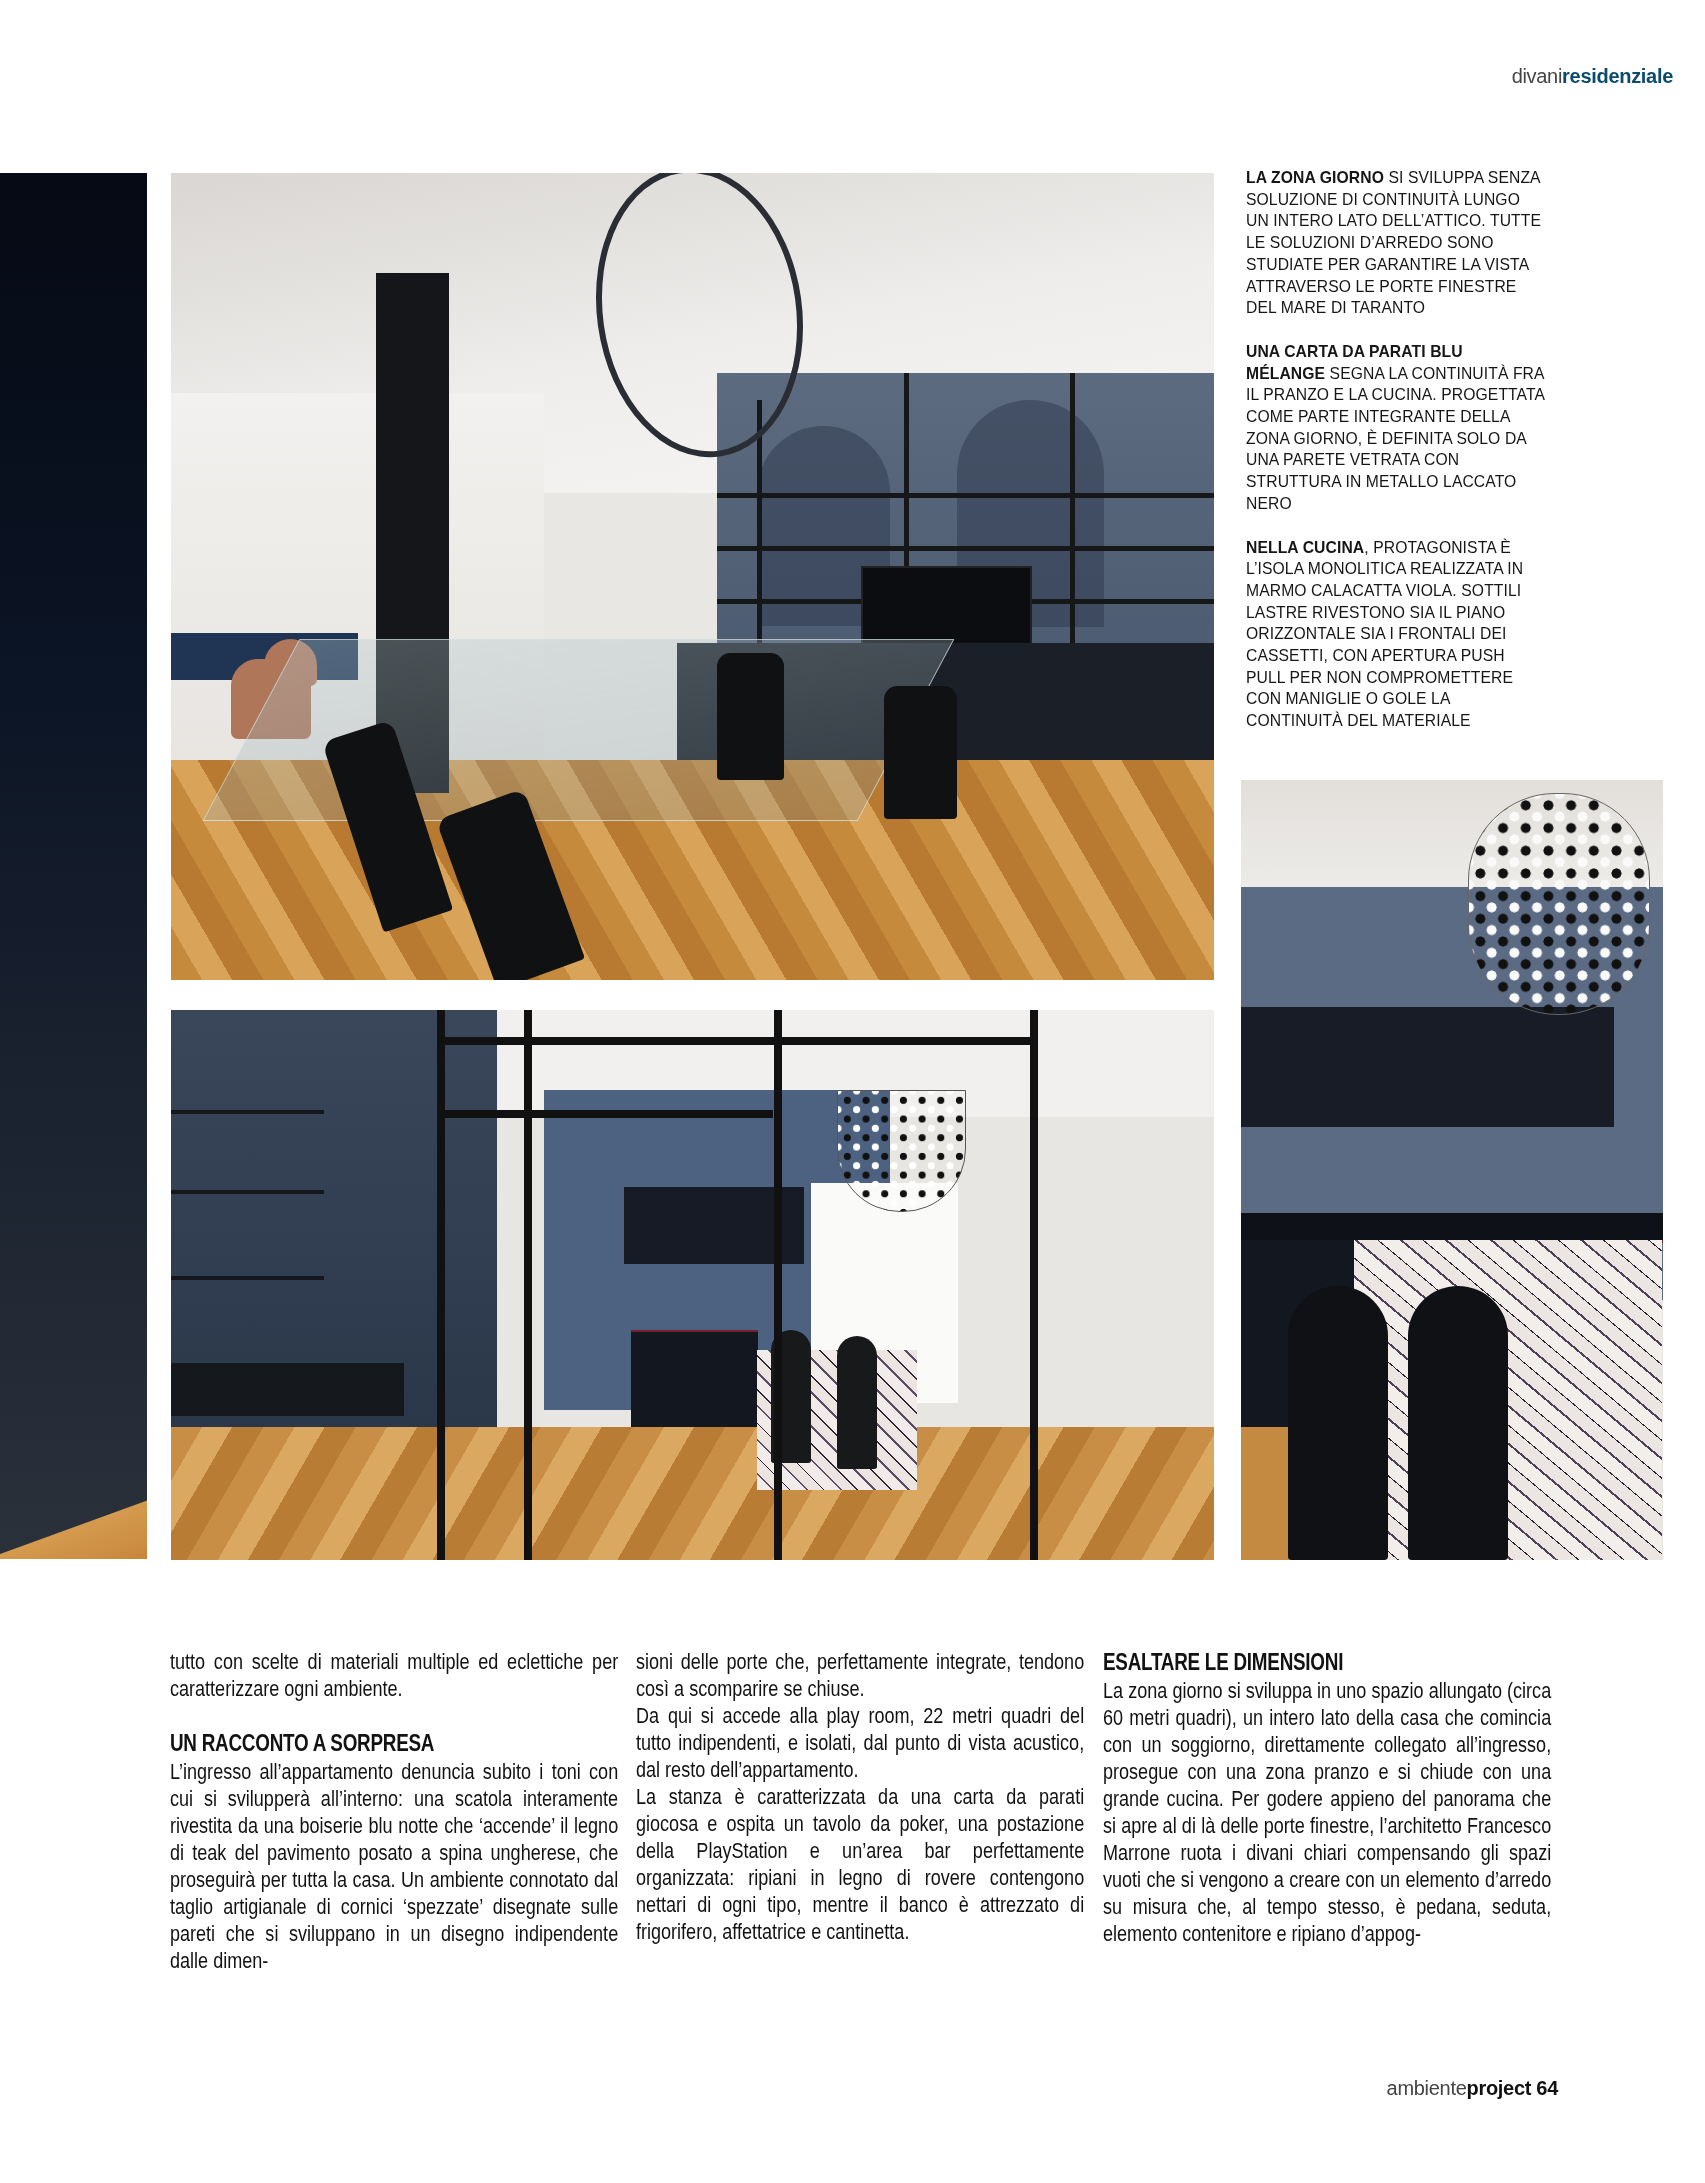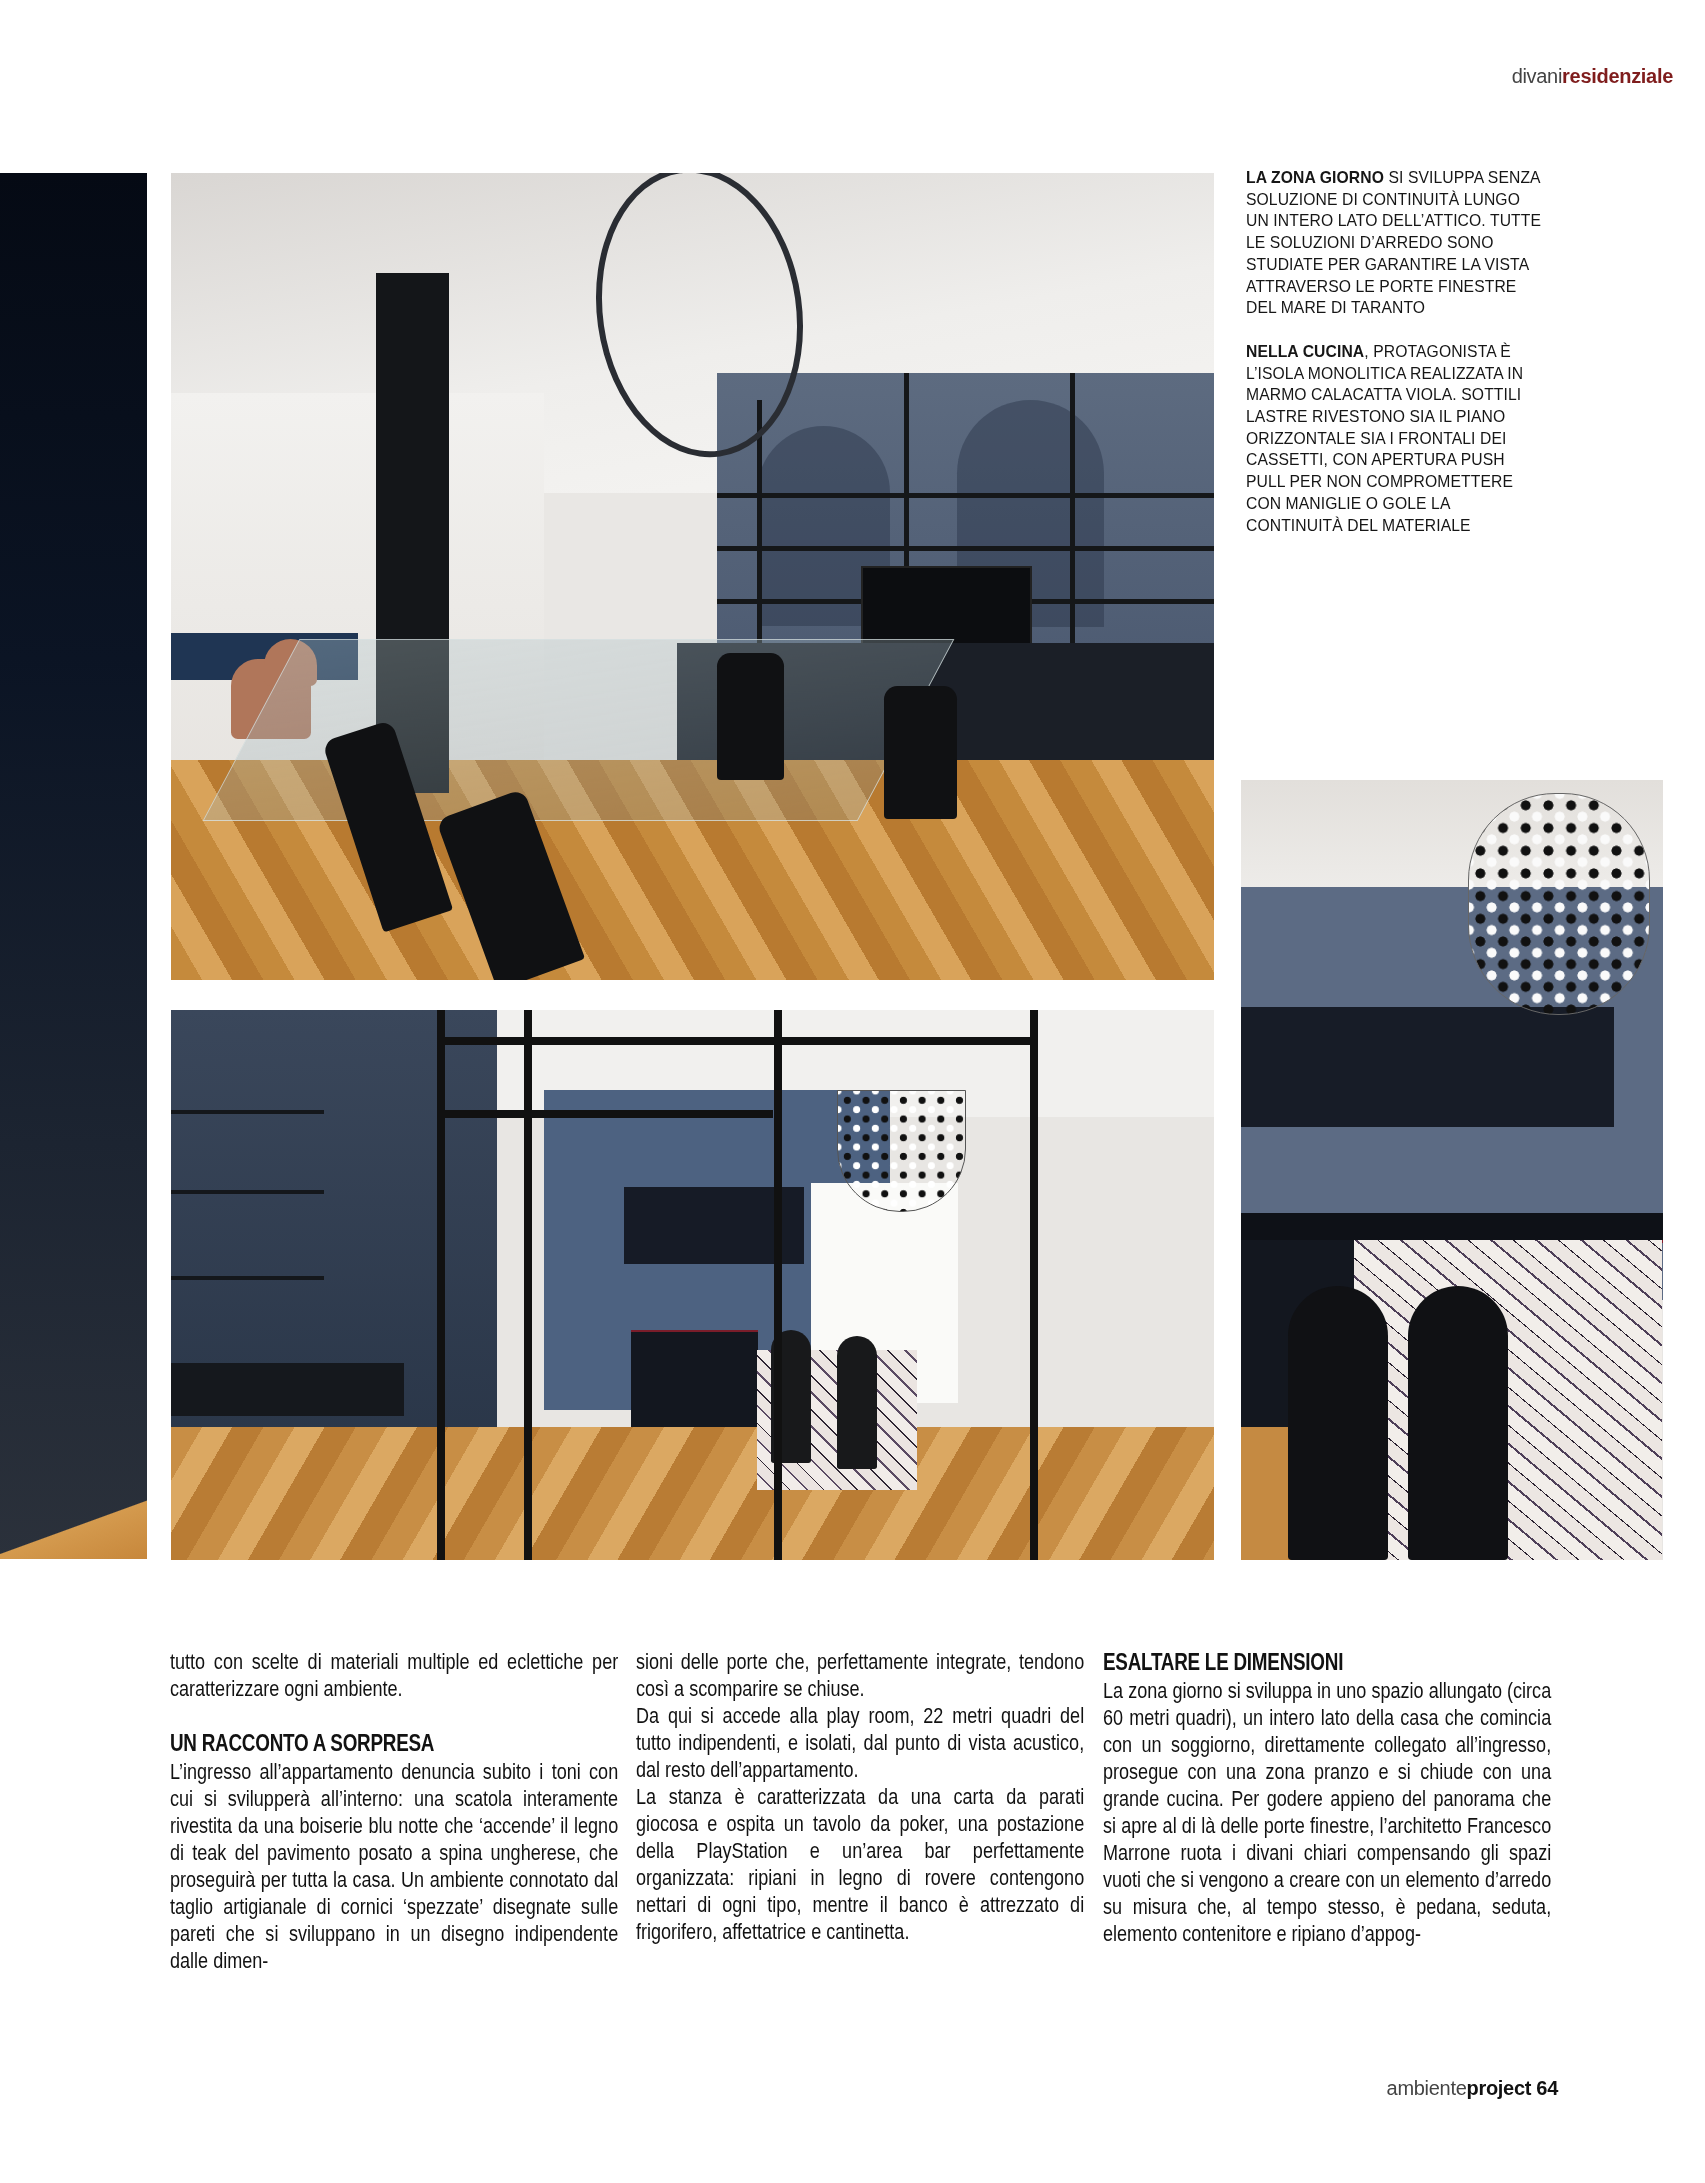--- a/index.html
+++ b/index.html
@@ -1,21 +1,21 @@
 <!DOCTYPE html>
 <html style="font-size:10.7px"><head>
 <meta charset="utf-8">
 <style>
   html, body { margin:0; padding:0; background:#ffffff; }
   body { width:1706px; height:2183px; position:relative; overflow:hidden;
          font-family:"Liberation Sans", sans-serif; color:#111; }
 
   .running-head { position:absolute; top:65px; right:33px; font-size:20px; letter-spacing:-0.3px; color:#222; }
   .running-head .light { font-weight:300; color:#444; }
-  .running-head .bold { font-weight:700; color:#7f1d1d; }
+  .running-head .bold { font-weight:700; color:#0c4a6e; }
 
   .photo { position:absolute; overflow:hidden; }
 
   
   #strip { left:0; top:173px; width:147px; height:1386px;
            background:linear-gradient(180deg,#050a14 0%,#0b1424 35%,#1c2431 70%,#2b313b 100%); }
   #strip .floor { position:absolute; left:0; bottom:0; width:147px; height:60px;
            background:linear-gradient(160deg,transparent 0 48%,#d49a4e 49%,#c7873b 100%); }
 
   
@@ -170,20 +170,21 @@
   <div class="base"></div>
   <div class="floor"></div>
   <div class="island"></div>
   <div class="stool" style="left:47px;top:506px;width:100px;height:274px;"></div>
   <div class="stool" style="left:167px;top:506px;width:100px;height:274px;"></div>
   <div class="pendant"></div>
 </div>
 
 <div class="captions">
   <p><b>LA ZONA GIORNO</b><span> SI SVILUPPA SENZA SOLUZIONE DI CONTINUITÀ LUNGO UN INTERO LATO DELL’ATTICO. TUTTE LE SOLUZIONI D’ARREDO SONO STUDIATE PER GARANTIRE LA VISTA ATTRAVERSO LE PORTE FINESTRE DEL MARE DI TARANTO</span></p>
+  <p><b>UNA CARTA DA PARATI BLU MÉLANGE</b><span> SEGNA LA CONTINUITÀ FRA IL PRANZO E LA CUCINA. PROGETTATA COME PARTE INTEGRANTE DELLA ZONA GIORNO, È DEFINITA SOLO DA UNA PARETE VETRATA CON STRUTTURA IN METALLO LACCATO NERO</span></p>
   <p><b>NELLA CUCINA</b><span>, PROTAGONISTA È L’ISOLA MONOLITICA REALIZZATA IN MARMO CALACATTA VIOLA. SOTTILI LASTRE RIVESTONO SIA IL PIANO ORIZZONTALE SIA I FRONTALI DEI CASSETTI, CON APERTURA PUSH PULL PER NON COMPROMETTERE CON MANIGLIE O GOLE LA CONTINUITÀ DEL MATERIALE</span></p>
 </div>
 
 <div class="col" id="col-1">
   <div class="narrow">
     <p>tutto con scelte di materiali multiple ed eclettiche per caratterizzare ogni ambiente.</p>
     <h3 style="margin-top:27px;">UN RACCONTO A SORPRESA</h3>
     <p>L’ingresso all’appartamento denuncia subito i toni con cui si svilupperà all’interno: una scatola interamente rivestita da una boiserie blu notte che ‘accende’ il legno di teak del pavimento posato a spina ungherese, che proseguirà per tutta la casa. Un ambiente connotato dal taglio artigianale di cornici ‘spezzate’ disegnate sulle pareti che si sviluppano in un disegno indipendente dalle dimen-</p>
   </div>
 </div>

